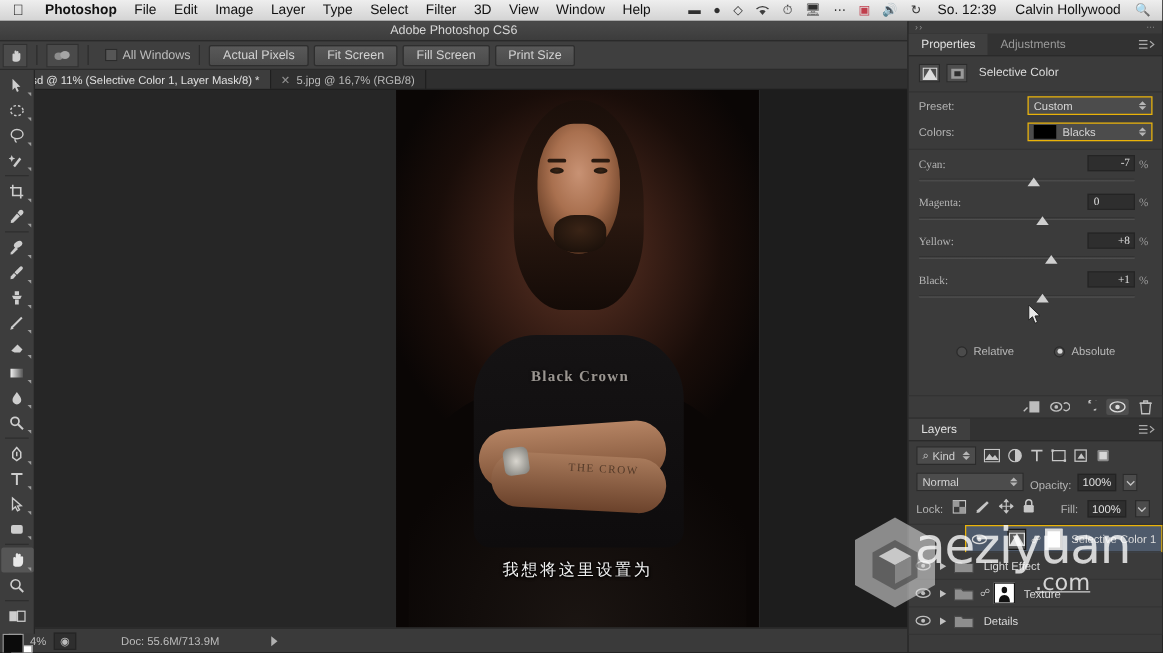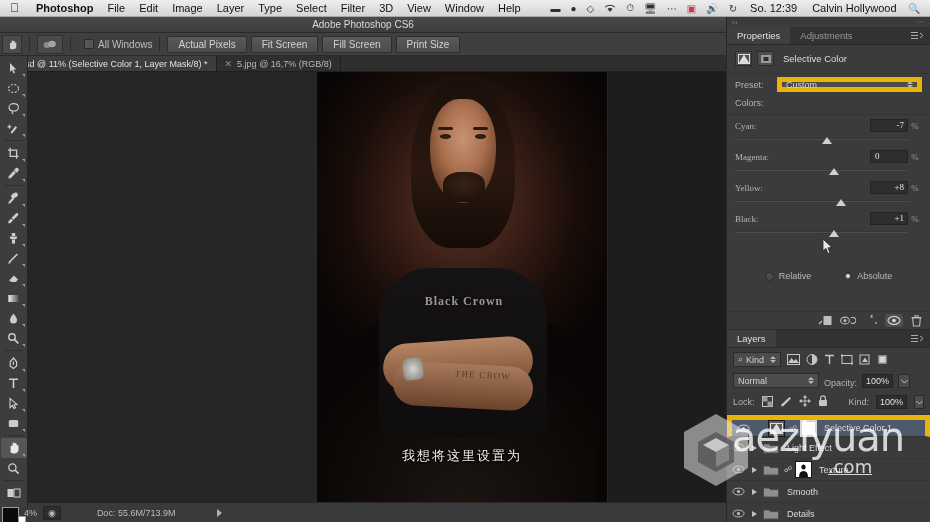--- a/index.html
+++ b/index.html
@@ -188,23 +188,23 @@
 
   .pc-head { display: flex; align-items: center; gap: 5px; padding: 6px 8px 4px; }
   .pc-head .icobox { width: 17px; height: 15px; background: #4e4e4e; border: 1px solid #2b2b2b;
     display: flex; align-items: center; justify-content: center; }
   .pc-head .ttl { font-size: 9.5px; color: #dcdcdc; margin-left: 4px; }
   .hr { height: 1px; background: #333; margin: 3px 0 0; }
 
   .row { display: flex; align-items: center; padding: 3px 8px; gap: 6px; }
   .row .lbl { font-size: 9px; color: #b4b4b4; width: 36px; }
   .sel {
-    flex: 1; height: 15px; background: #4c4c4c; border: 5px solid #eab308;
+    flex: 1; height: 15px; background: #4c4c4c; border: 1px solid #eab308;
     display: flex; align-items: center; padding: 0 4px; gap: 5px;
-    font-size: 9px; color: #d6d6d6; position: relative;
+    font-size: 9px; color: #d6d6d6; position: relative; margin-left: 45px;
   }
   .sel .swatchblk { width: 18px; height: 11px; background: #000; }
   .sel .arrows { margin-left: auto; display: flex; flex-direction: column; gap: 1px; }
   .sel .arrows i { display: block; width: 0; height: 0; border-left: 3px solid transparent;
     border-right: 3px solid transparent; }
   .sel .arrows i.up { border-bottom: 3px solid #b6b6b6; }
   .sel .arrows i.dn { border-top: 3px solid #b6b6b6; }
 
   .slider-group { padding: 4px 8px 0; }
   .slider-top { display: flex; align-items: center; font-size: 9px; color: #b4b4b4; font-family: Liberation Serif, serif; }
@@ -576,20 +576,28 @@
           <span>Custom</span>
           <span class="arrows">
               <i class="up"></i>
               <i class="dn"></i>
             </span>
         </div>
       </div>
 
       <div class="row">
         <span class="lbl">Colors:</span>
+        <div class="sel">
+          <span class="swatchblk"></span>
+          <span>Blacks</span>
+          <span class="arrows">
+              <i class="up"></i>
+              <i class="dn"></i>
+            </span>
+        </div>
       </div>
       <div class="hr"></div>
 
       <div class="slider-group">
         <div class="slider-top">
           <span class="name">Cyan:</span>
           <span class="val">-7</span>
           <span class="pct">%</span>
         </div>
         <div class="track">
@@ -781,21 +789,21 @@
           <svg width="12" height="12" viewBox="0 0 12 12">
               <path d="M6 0.6 L7.4 2.4 H4.6 Z M6 11.4 L4.6 9.6 H7.4 Z M0.6 6 L2.4 4.6 V7.4 Z M11.4 6 L9.6 7.4 V4.6 Z M6 2.6 V9.4 M2.6 6 H9.4" fill="#c6c6c6" stroke="#c6c6c6" stroke-width="0.9"></path>
             </svg>
         </span>
         <span class="fi">
           <svg width="10" height="12" viewBox="0 0 10 12">
               <path d="M2.6 5 V3.2 a2.4 2.4 0 0 1 4.8 0 V5" fill="none" stroke="#c6c6c6" stroke-width="1.2"></path>
               <rect x="1" y="5" width="8" height="6" rx="1" fill="#c6c6c6"></rect>
             </svg>
         </span>
-        <span class="t" style="margin-left:14px">Kind:</span>
+        <span class="t" style="margin-left:14px">Fill:</span>
         <span class="numbox">100%</span>
         <span class="stepper">
           <svg width="7" height="5" viewBox="0 0 7 5">
               <path d="M0.5 1 L3.5 4 L6.5 1" fill="none" stroke="#c4c4c4"></path>
             </svg>
         </span>
       </div>
 
       <div class="layerlist">
 
@@ -855,37 +863,20 @@
           <span class="thumb masksil">
             <svg width="15" height="15" viewBox="0 0 15 15">
                 <rect width="15" height="15" fill="#fff"></rect>
                 <ellipse cx="7.5" cy="5" rx="2.2" ry="2.6" fill="#111"></ellipse>
                 <path d="M3 15 q0 -6 4.5 -6 q4.5 0 4.5 6 Z" fill="#111"></path>
               </svg>
           </span>
           <span class="nm">Texture</span>
         </div>
 
-        <div class="layer">
-          <span class="eye">
-            <svg width="13" height="9" viewBox="0 0 13 9">
-                <ellipse cx="6.5" cy="4.5" rx="5.6" ry="3.4" fill="none" stroke="#bdbdbd"></ellipse>
-                <circle cx="6.5" cy="4.5" r="1.6" fill="#bdbdbd"></circle>
-              </svg>
-          </span>
-          <span class="disc">
-              <i class="tri"></i>
-            </span>
-          <span class="thumb folder">
-            <svg width="16" height="12" viewBox="0 0 16 12">
-                <path d="M0.5 2 h5.6 l1.4 1.6 h8 v7.4 h-15 Z" fill="#8e8e8e" stroke="#4a4a4a"></path>
-              </svg>
-          </span>
-          <span class="nm">Smooth</span>
-        </div>
 
         <div class="layer">
           <span class="eye">
             <svg width="13" height="9" viewBox="0 0 13 9">
                 <ellipse cx="6.5" cy="4.5" rx="5.6" ry="3.4" fill="none" stroke="#bdbdbd"></ellipse>
                 <circle cx="6.5" cy="4.5" r="1.6" fill="#bdbdbd"></circle>
               </svg>
           </span>
           <span class="disc">
               <i class="tri"></i>

